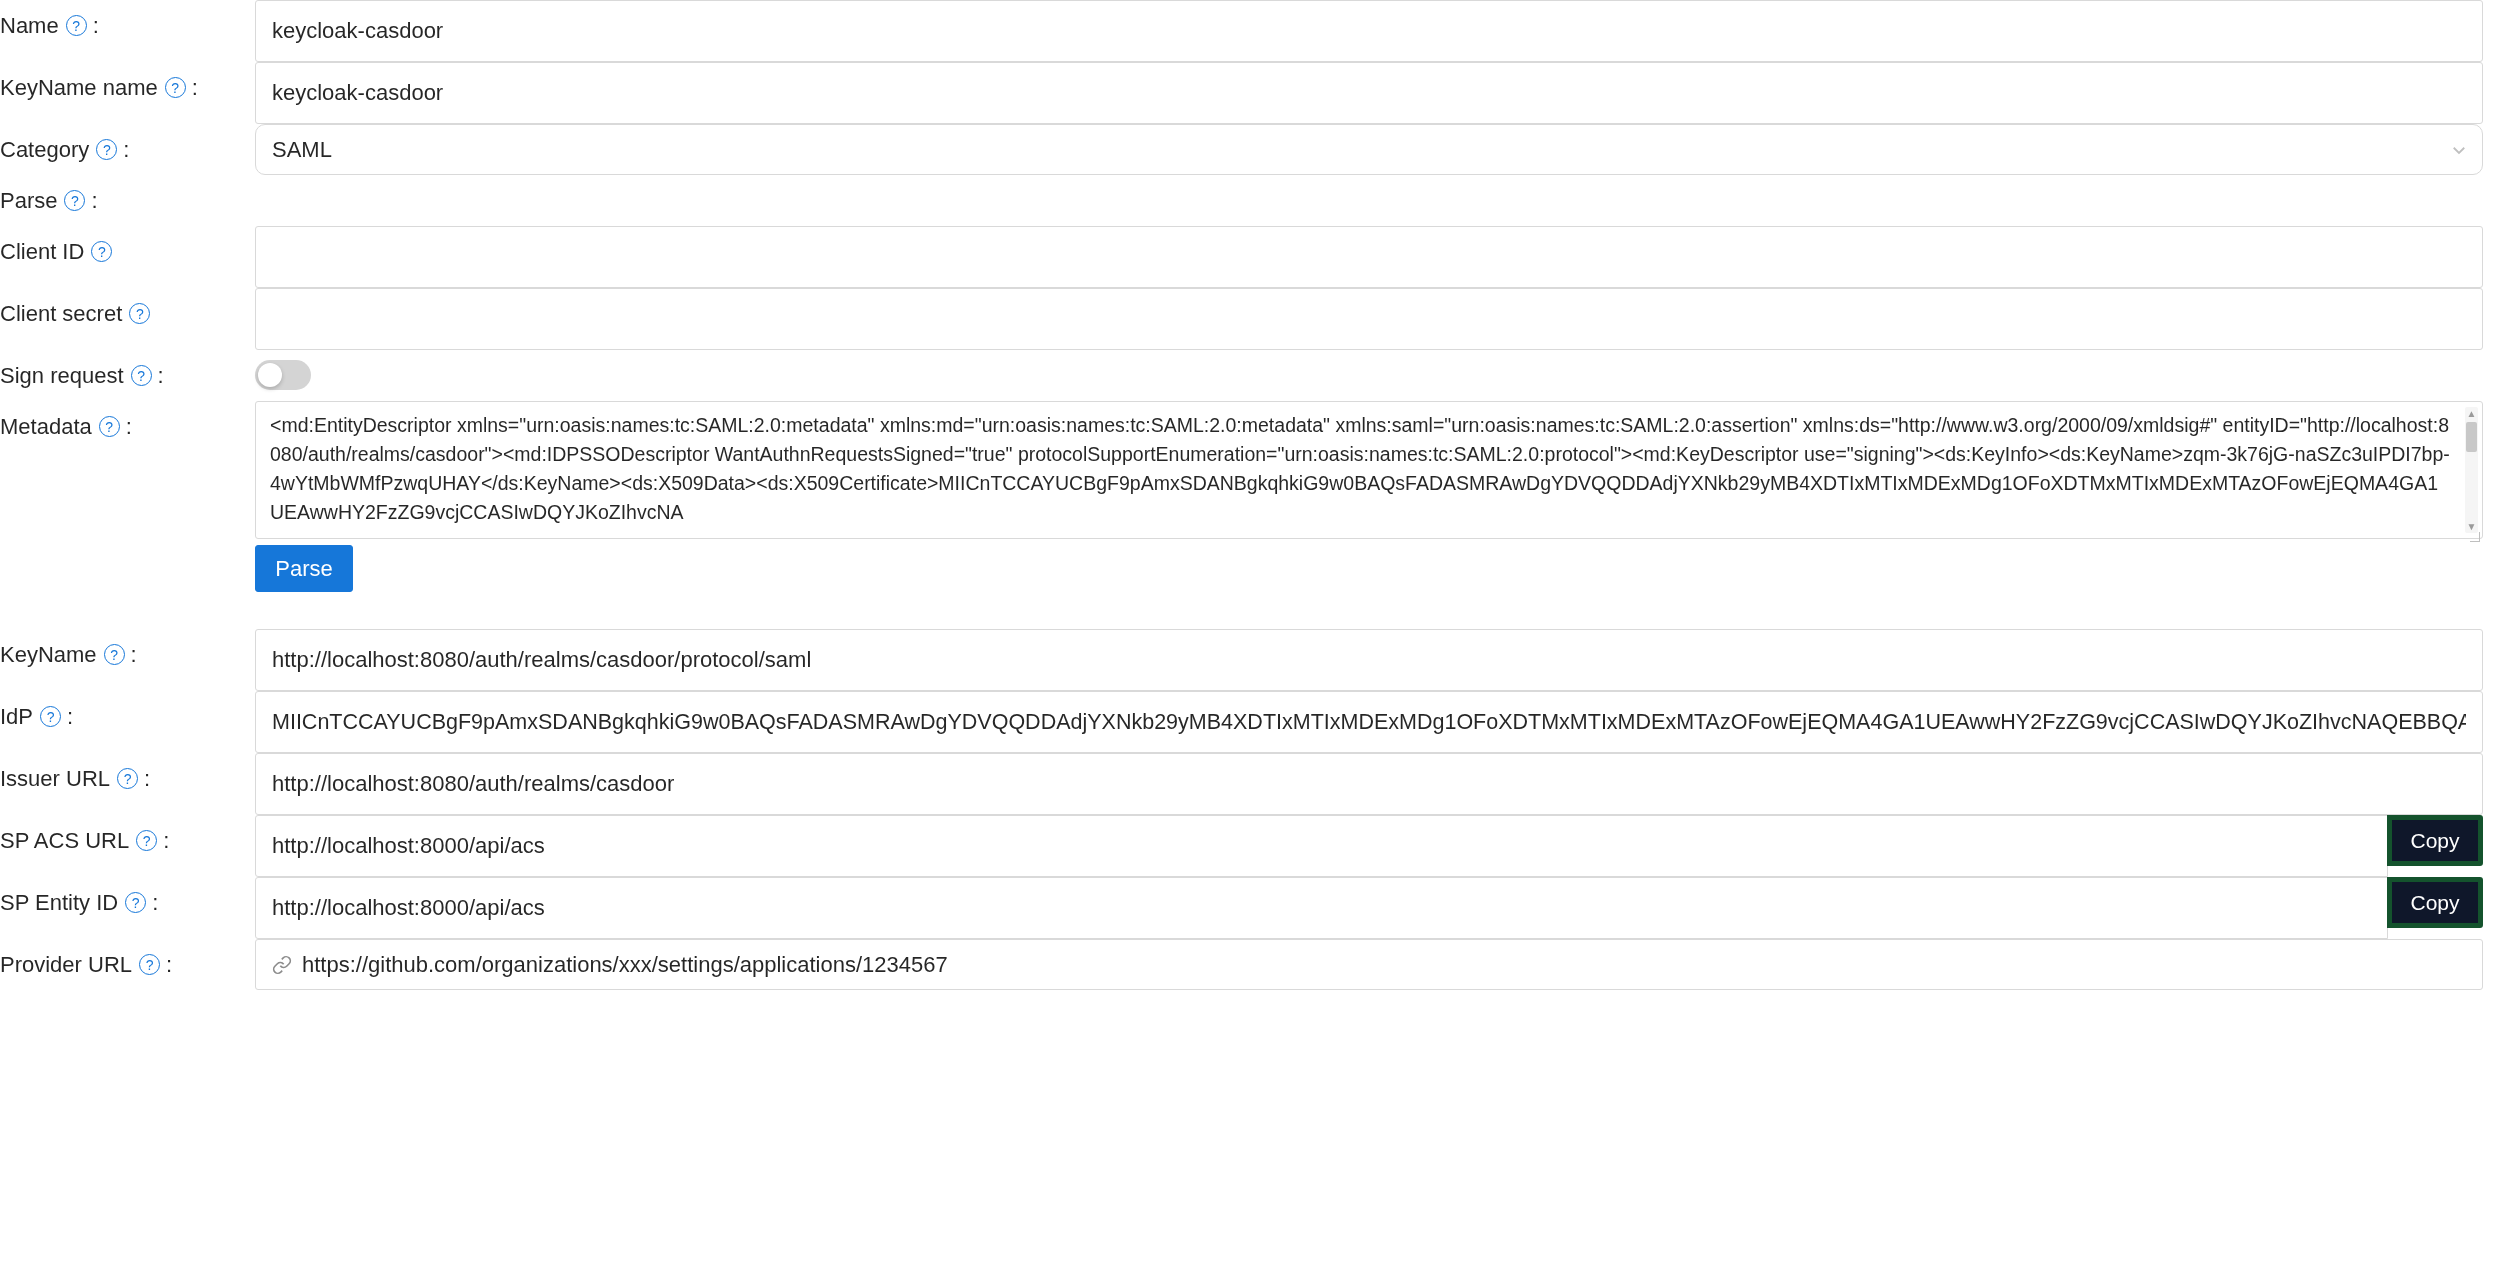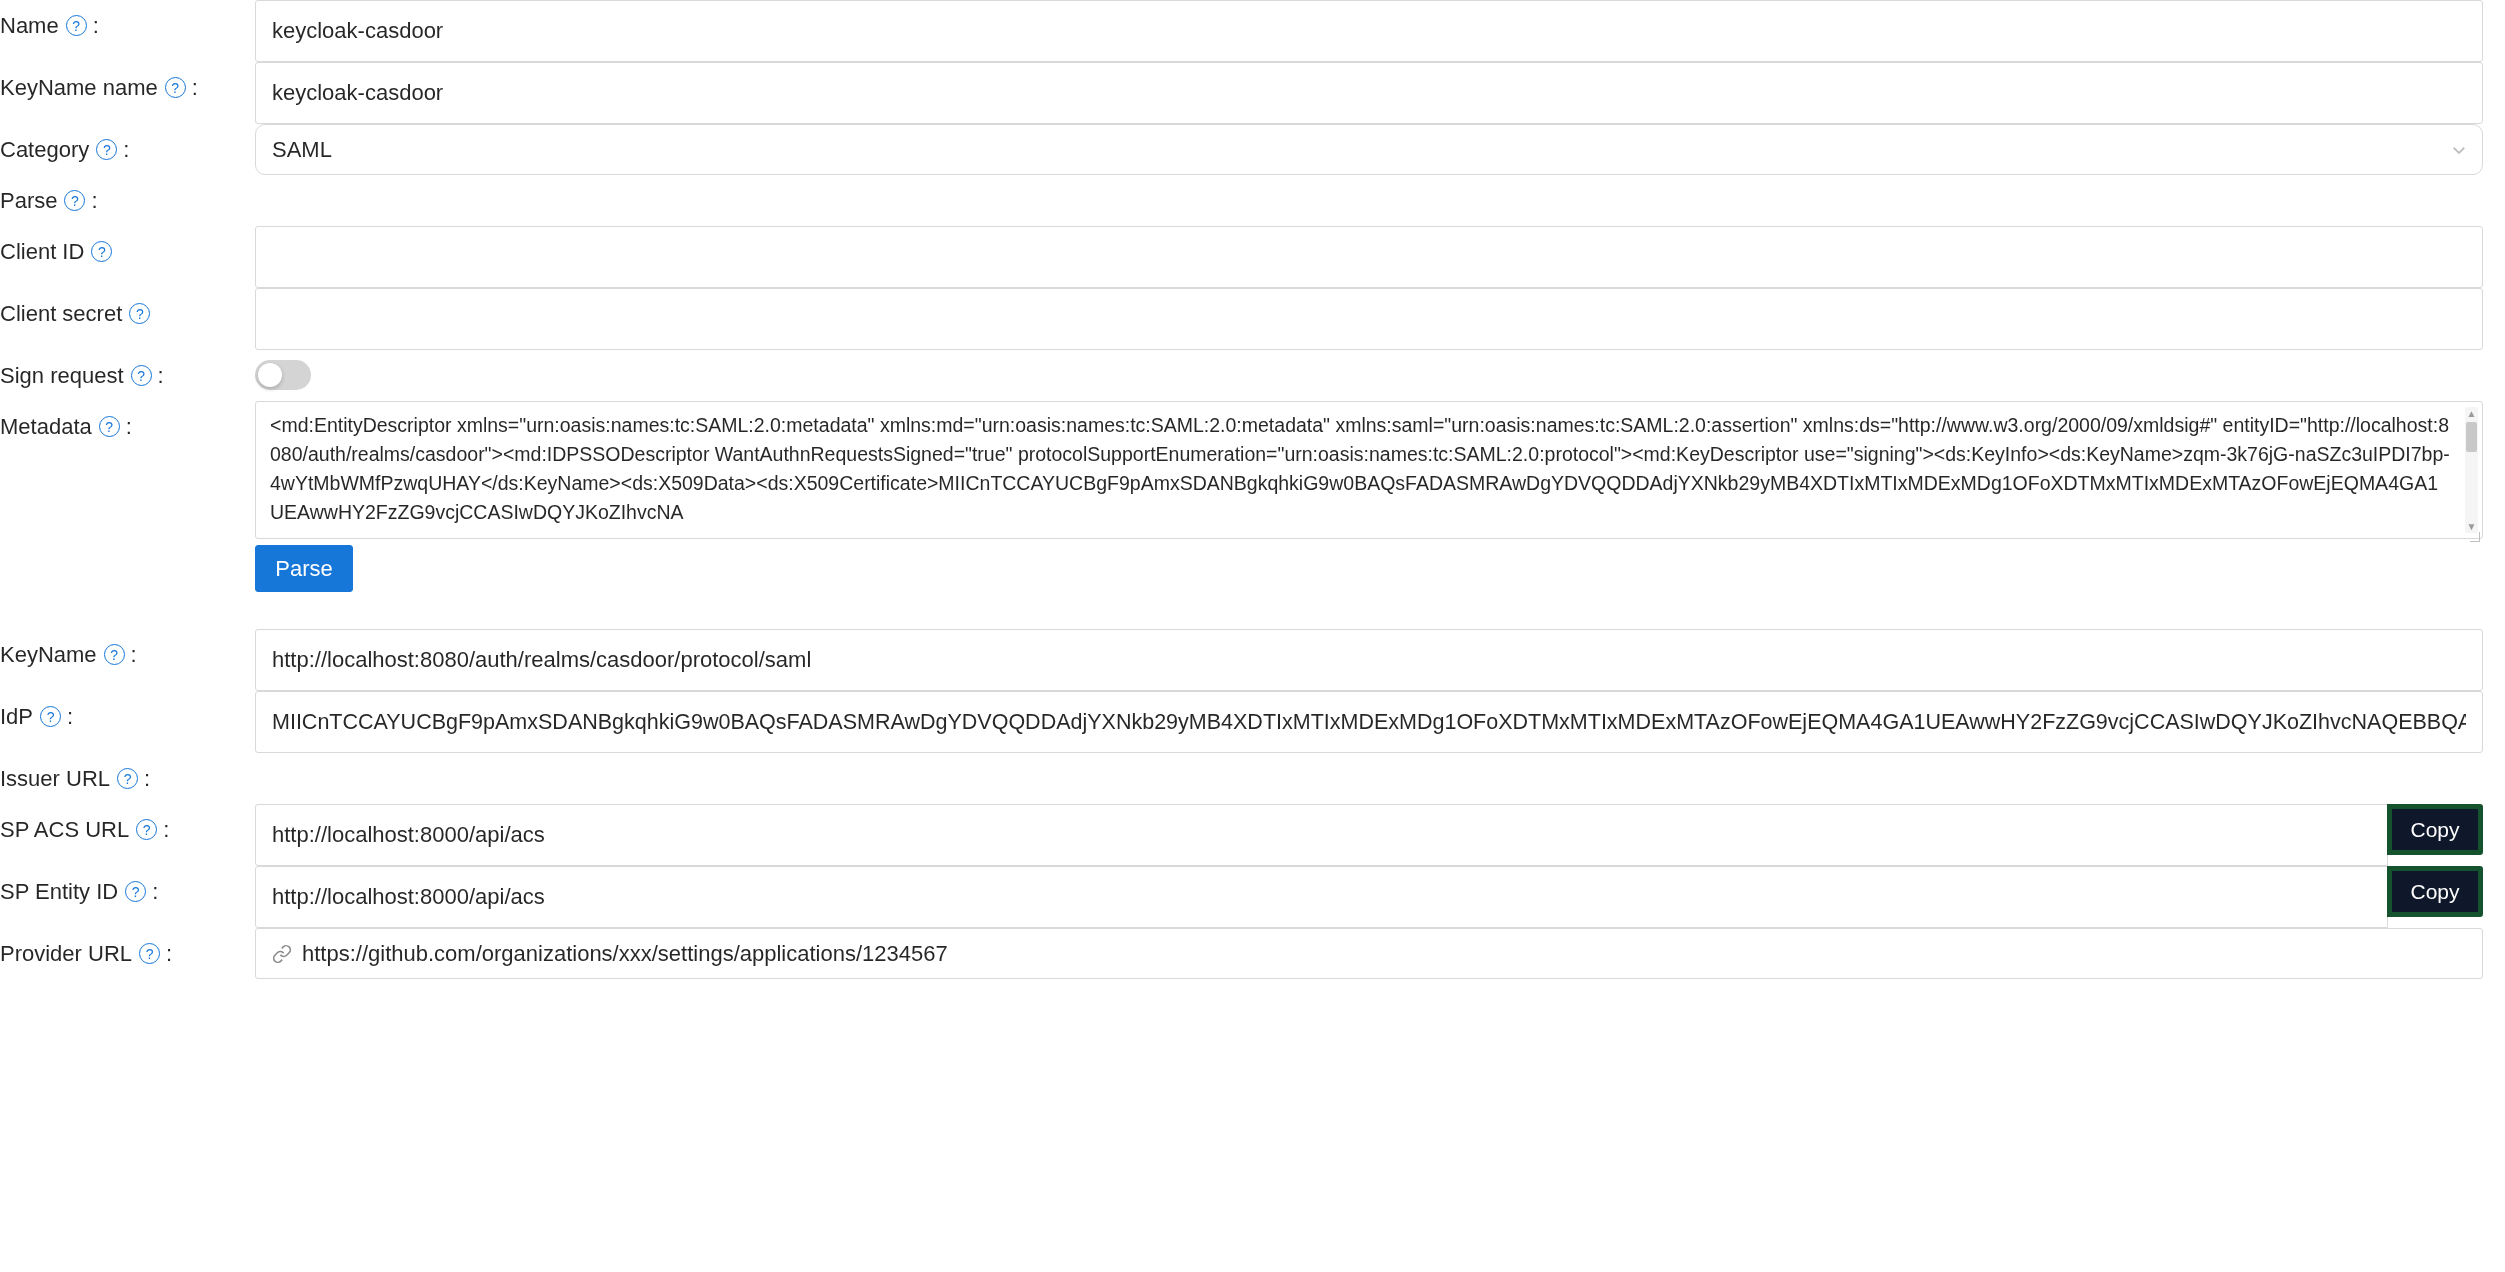--- a/index.html
+++ b/index.html
@@ -381,20 +381,23 @@
       <input class="input mono-ish" value="MIICnTCCAYUCBgF9pAmxSDANBgkqhkiG9w0BAQsFADASMRAwDgYDVQQDDAdjYXNkb29yMB4XDTIxMTIxMDExMDg1OFoXDTMxMTIxMDExMTAzOFowEjEQMA4GA1UEAwwHY2FzZG9vcjCCASIwDQYJKoZIhvcNAQEBBQADggEPADCCAQ" style="">
     </div>
   </div>
 
   <div class="row">
     <div class="label-cell">
       <span class="label-text">Issuer URL</span>
       <span class="help-icon">?</span>
       <span class="colon">:</span>
     </div>
+    <div class="field-cell">
+      <input class="input" value="http://localhost:8080/auth/realms/casdoor" style="">
+    </div>
   </div>
 
   <div class="row">
     <div class="label-cell">
       <span class="label-text">SP ACS URL</span>
       <span class="help-icon">?</span>
       <span class="colon">:</span>
     </div>
     <div class="field-cell">
       <div class="input-group">

